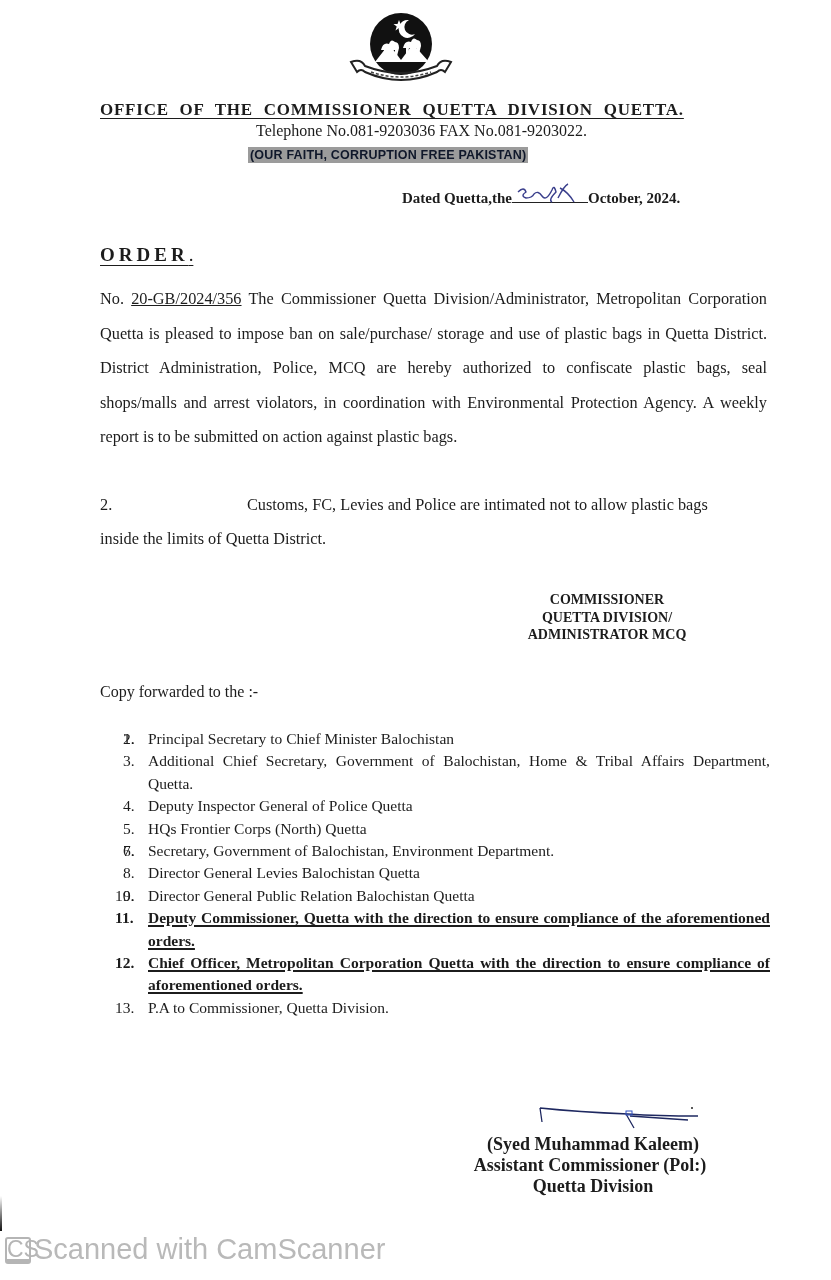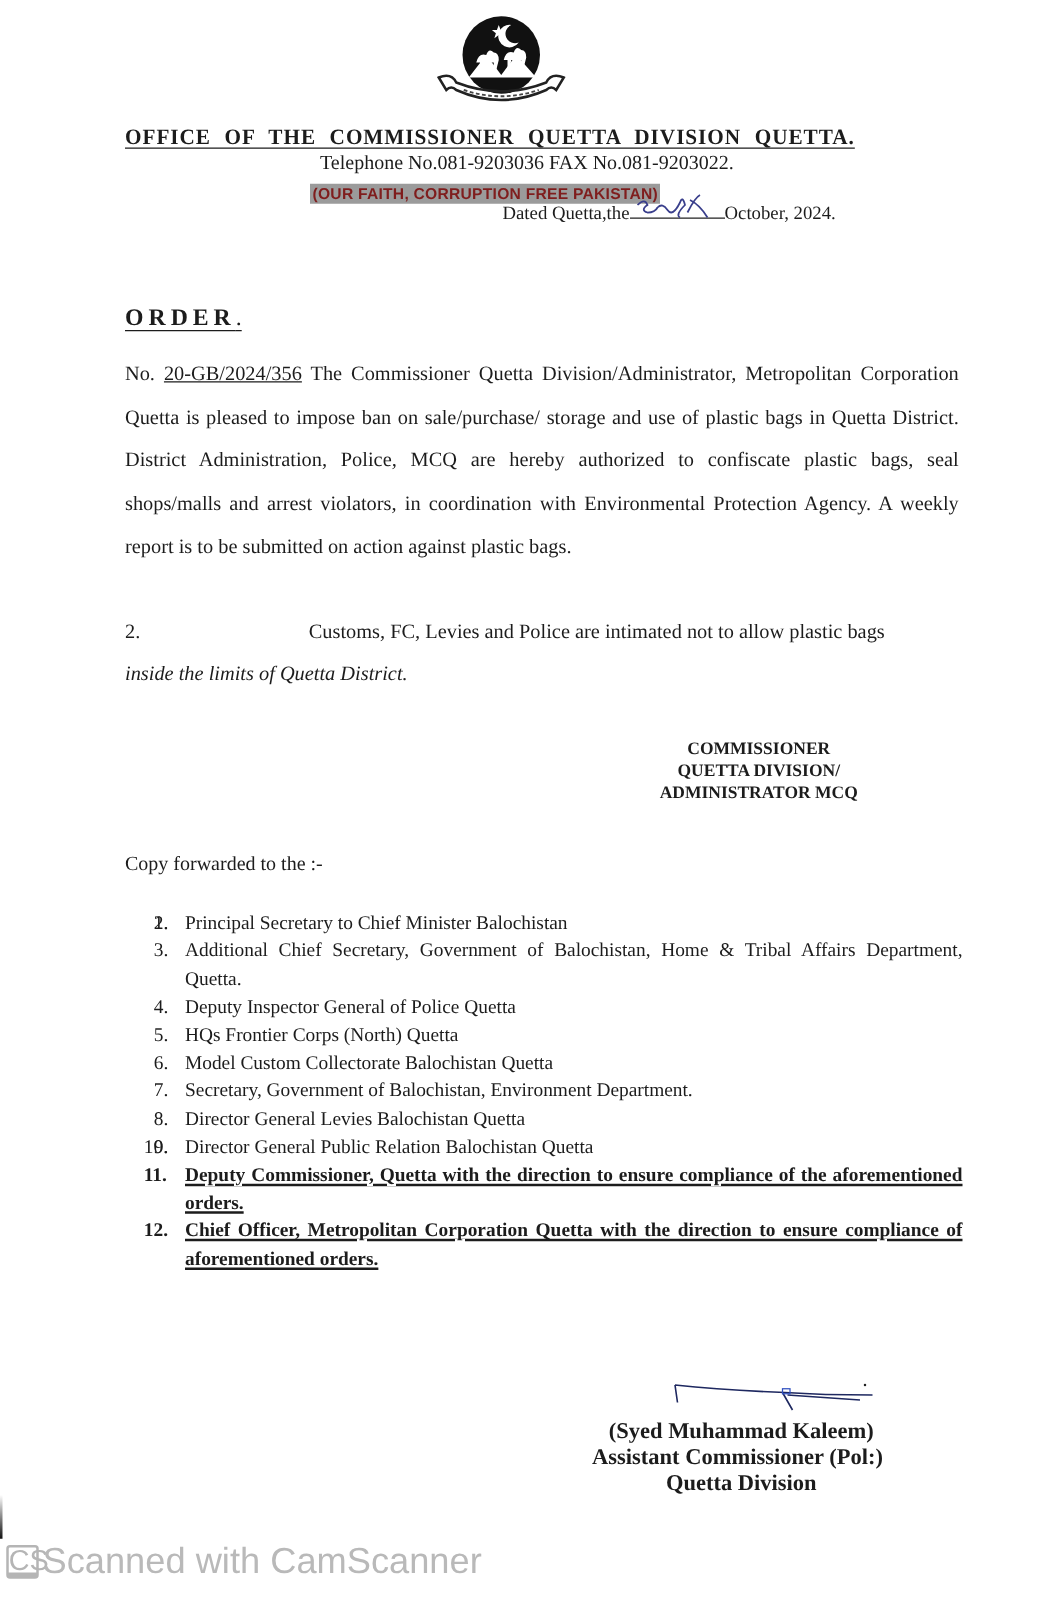--- a/index.html
+++ b/index.html
@@ -10,36 +10,36 @@
   .abs { position:absolute; }
   #emblem { left:345px; top:10px; width:112px; height:76px; }
   #office-title {
     left:100px; top:99px; width:650px; font-size:17.5px; font-weight:bold; letter-spacing:0.8px;
     word-spacing:6px; text-decoration:underline; text-underline-offset:3px; white-space:nowrap;
     transform:scaleX(0.97); transform-origin:left;
   }
   #contact { left:256px; top:122px; font-size:16px; white-space:nowrap; }
   #motto {
     left:248px; top:147px; font-size:12.5px; font-weight:bold; font-family:"Liberation Sans", sans-serif;
-    background:#9b9b9b; color:#7f1d1d; padding:1px 2px; white-space:nowrap; letter-spacing:0.2px;
+    background:#9b9b9b; color:#0f172a; padding:1px 2px; white-space:nowrap; letter-spacing:0.2px;
   }
-  #dated { left:402px; top:160px; font-size:15px; font-weight:normal; white-space:nowrap; }
+  #dated { left:402px; top:188px; font-size:15px; font-weight:bold; white-space:nowrap; }
   #dated .blank { display:inline-block; width:76px; border-bottom:1.2px solid #222; height:14px; position:relative; vertical-align:baseline; }
   #dated .blank svg { position:absolute; left:2px; top:-6px; }
   #order-heading {
     left:100px; top:244px; font-size:19px; font-weight:bold; letter-spacing:4px;
     text-decoration:underline; text-underline-offset:4px;
   }
   #order-heading .dot { letter-spacing:0; text-decoration:none; font-weight:normal; }
   .body-text { font-size:16.3px; line-height:34.5px; text-align:justify; }
   #para1 { left:100px; top:282px; width:667px; }
   #para1 .refno { text-decoration:underline; }
   #para2 { left:100px; top:488px; width:667px; }
   #para2 .num { display:inline-block; width:147px; }
-  #para2-cont { left:100px; top:522px;font-style:italic; }
+  #para2-cont { left:100px; top:522px; }
   #sign-block { left:497px; top:591px; width:220px; text-align:center; font-weight:bold; font-size:14px; line-height:17.5px; }
   #copy-label { left:100px; top:683px; font-size:16px; }
   #copy-list { left:115px; top:728px; width:655px; margin:0; padding:0; list-style:none; font-size:15.5px; line-height:22.4px; }
   #copy-list li { position:relative; padding-left:33px; }
   #copy-list li .n { position:absolute; left:8px; top:0; }
   #copy-list li.wide .n { left:0; }
   #copy-list li.bold { font-weight:bold; }
   #copy-list li.bold .t { text-decoration:underline; text-underline-offset:2px; text-decoration-thickness:1.5px; }
   #copy-list li.just .t { text-align:justify; text-align-last:left; display:block; }
   #signature { left:538px; top:1104px; }
@@ -96,33 +96,34 @@
 
 <ol id="copy-list" class="abs">
   <li><span class="n">1.</span></li>
   <li><span class="n">2.</span><span class="t">Principal Secretary to Chief Minister Balochistan</span></li>
   <li class="just">
       <span class="n">3.</span>
       <span class="t">Additional Chief Secretary, Government of Balochistan, Home &amp; Tribal Affairs Department, Quetta.</span>
     </li>
   <li><span class="n">4.</span><span class="t">Deputy Inspector General of Police Quetta</span></li>
   <li><span class="n">5.</span><span class="t">HQs Frontier Corps (North) Quetta</span></li>
-  <li><span class="n">6.</span><span class="t">Model Custom Collectorate Balochistan Quetta</span></li>
+  <li><span class="n">6.</span></li>
   <li><span class="n">7.</span><span class="t">Secretary, Government of Balochistan, Environment Department.</span></li>
   <li><span class="n">8.</span><span class="t">Director General Levies Balochistan Quetta</span></li>
   <li><span class="n">9.</span></li>
   <li class="wide"><span class="n">10.</span><span class="t">Director General Public Relation Balochistan Quetta</span></li>
   <li class="wide bold just">
       <span class="n">11.</span>
       <span class="t">Deputy Commissioner, Quetta with the direction to ensure compliance of the aforementioned orders.</span>
     </li>
   <li class="wide bold just">
       <span class="n">12.</span>
       <span class="t">Chief Officer, Metropolitan Corporation Quetta with the direction to ensure compliance of aforementioned orders.</span>
     </li>
+  <li class="wide"><span class="n">13.</span><span class="t">P.A to Commissioner, Quetta Division.</span></li>
 </ol>
 
 <div id="signature" class="abs">
   <svg width="180" height="30" viewBox="0 0 180 30">
     <path d="M2 4 L4 18 M2 4 Q40 8 90 10 Q120 12 160 12 M88 10 L96 24 M92 12 Q120 14 150 16" fill="none" stroke="#1e2860" stroke-width="1.3"></path>
     <rect x="88" y="7" width="6" height="4" fill="none" stroke="#3050c0" stroke-width="1"></rect>
     <circle cx="154" cy="4" r="1" fill="#222"></circle>
   </svg>
 </div>
 

